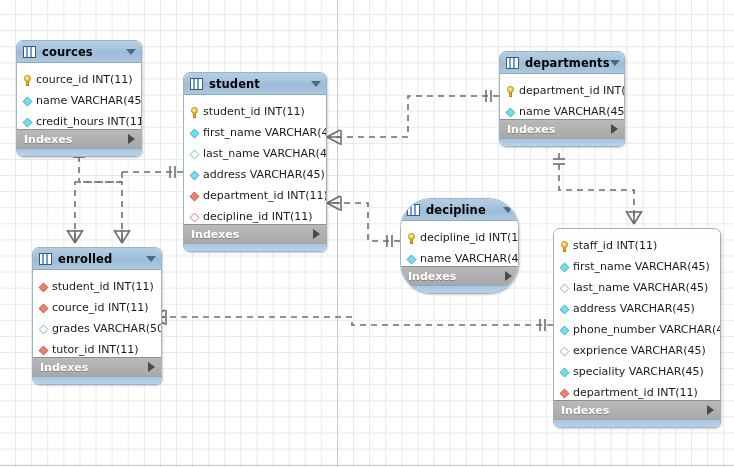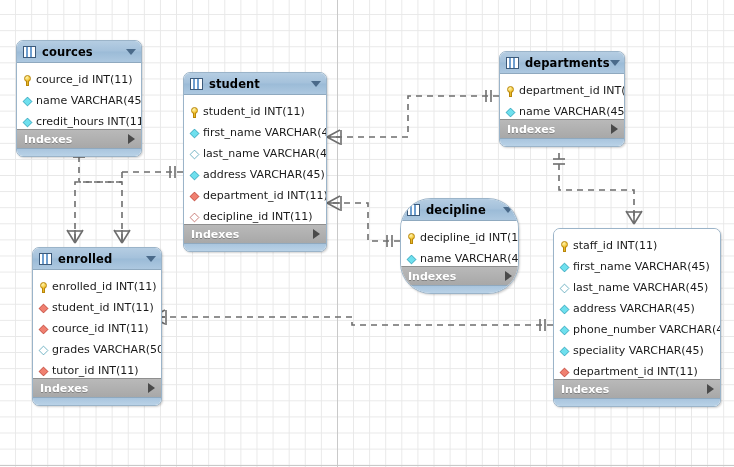--- a/index.html
+++ b/index.html
@@ -340,24 +340,20 @@
         <div class="foot"></div>
       </div>
       <div class="table-box" style="left: 16px; top: 247px; width: 130px; margin-left: 16px;">
         <div class="tbl-header">
           <span class="tbl-icon"></span>
           <span class="tbl-title">enrolled</span>
           <span class="tbl-caret"></span>
         </div>
         <div class="cols">
           <div class="col-row">
-            <span class="ic ic-key"></span>
-            <span class="col-name">enrolled_id INT(11)</span>
-          </div>
-          <div class="col-row">
             <span class="ic ic-dia fk"></span>
             <span class="col-name">student_id INT(11)</span>
           </div>
           <div class="col-row">
             <span class="ic ic-dia fk"></span>
             <span class="col-name">cource_id INT(11)</span>
           </div>
           <div class="col-row">
             <span class="ic ic-dia hollow"></span>
             <span class="col-name">grades VARCHAR(50)</span>
@@ -389,20 +385,24 @@
           </div>
           <div class="col-row">
             <span class="ic ic-dia filled"></span>
             <span class="col-name">address VARCHAR(45)</span>
           </div>
           <div class="col-row">
             <span class="ic ic-dia filled"></span>
             <span class="col-name">phone_number VARCHAR(45)</span>
           </div>
           <div class="col-row">
+            <span class="ic ic-dia hollow"></span>
+            <span class="col-name">exprience VARCHAR(45)</span>
+          </div>
+          <div class="col-row">
             <span class="ic ic-dia filled"></span>
             <span class="col-name">speciality VARCHAR(45)</span>
           </div>
           <div class="col-row">
             <span class="ic ic-dia fk"></span>
             <span class="col-name">department_id INT(11)</span>
           </div>
         </div>
         <div class="idx-bar">
           <span class="idx-label">Indexes</span>

